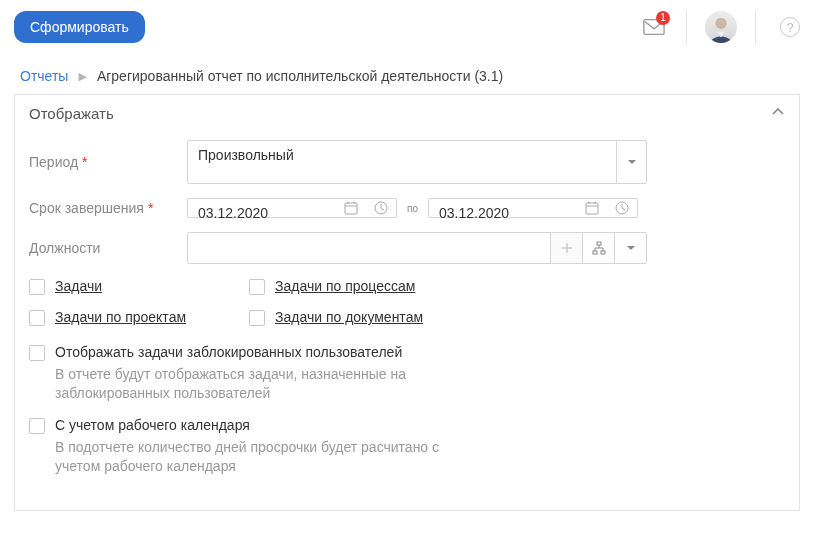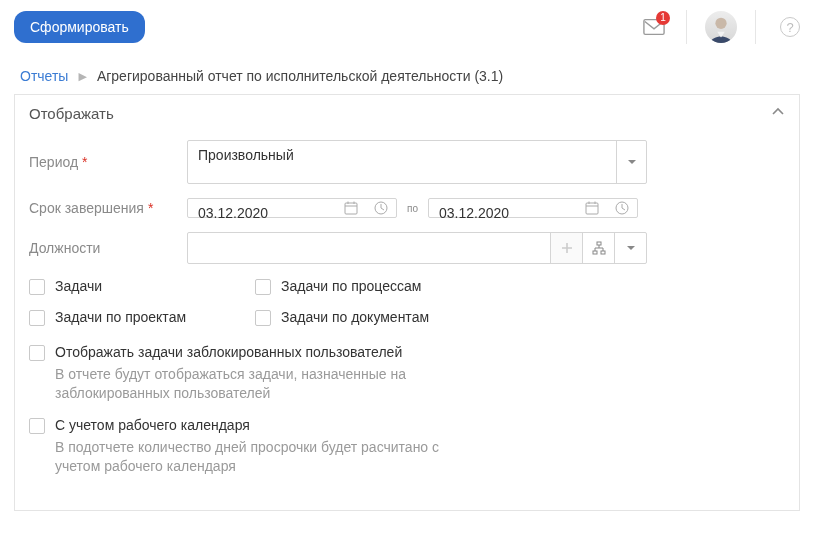--- a/index.html
+++ b/index.html
@@ -154,22 +154,23 @@
     width: 32px;
     border-left: 1px solid #d5d5d5;
     display: flex; align-items: center; justify-content: center;
     color: #888; cursor: pointer;
   }
   .multi .m-btn.disabled { color: #ccc; background: #fafafa; cursor: default; }
 
   .check-grid {
     display: grid;
     grid-template-columns: 220px 300px;
-    gap: 14px 6px;
+    gap: 14px 0;
     margin: 6px 0 18px 0;
+    text-decoration: underline;
   }
   .check-item, .check-block {
     display: flex; align-items: flex-start; gap: 10px;
   }
   .cbox {
     width: 16px; height: 16px;
     border: 1px solid #c9c9c9;
     border-radius: 2px;
     background: #fff;
     cursor: pointer;

